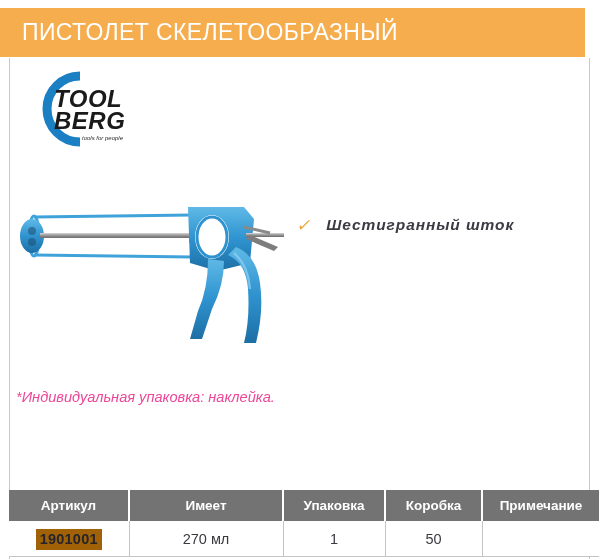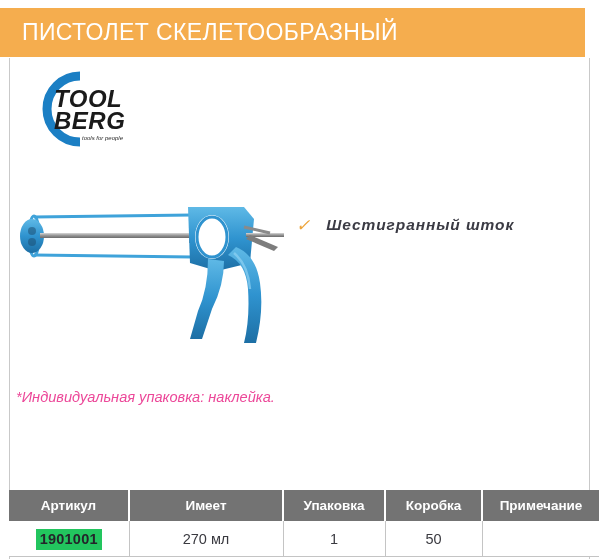--- a/index.html
+++ b/index.html
@@ -161,21 +161,21 @@
     text-align: center;
     font-size: 14.5px;
     color: #3a3a40;
     border-right: 1px solid #c4c4c4;
     border-bottom: 1px solid #c4c4c4;
     background: #ffffff;
     padding: 0;
   }
   #spec-table td:last-child { border-right: none; }
   .sku-highlight {
-    background: #22c55e;
+    background: #a16207;
     color: #24242a;
     font-weight: bold;
     font-size: 14.5px;
     padding: 2px 4px 3px 4px;
     letter-spacing: 0.2px;
   }
 </style>
 </head>
 <body>
 

